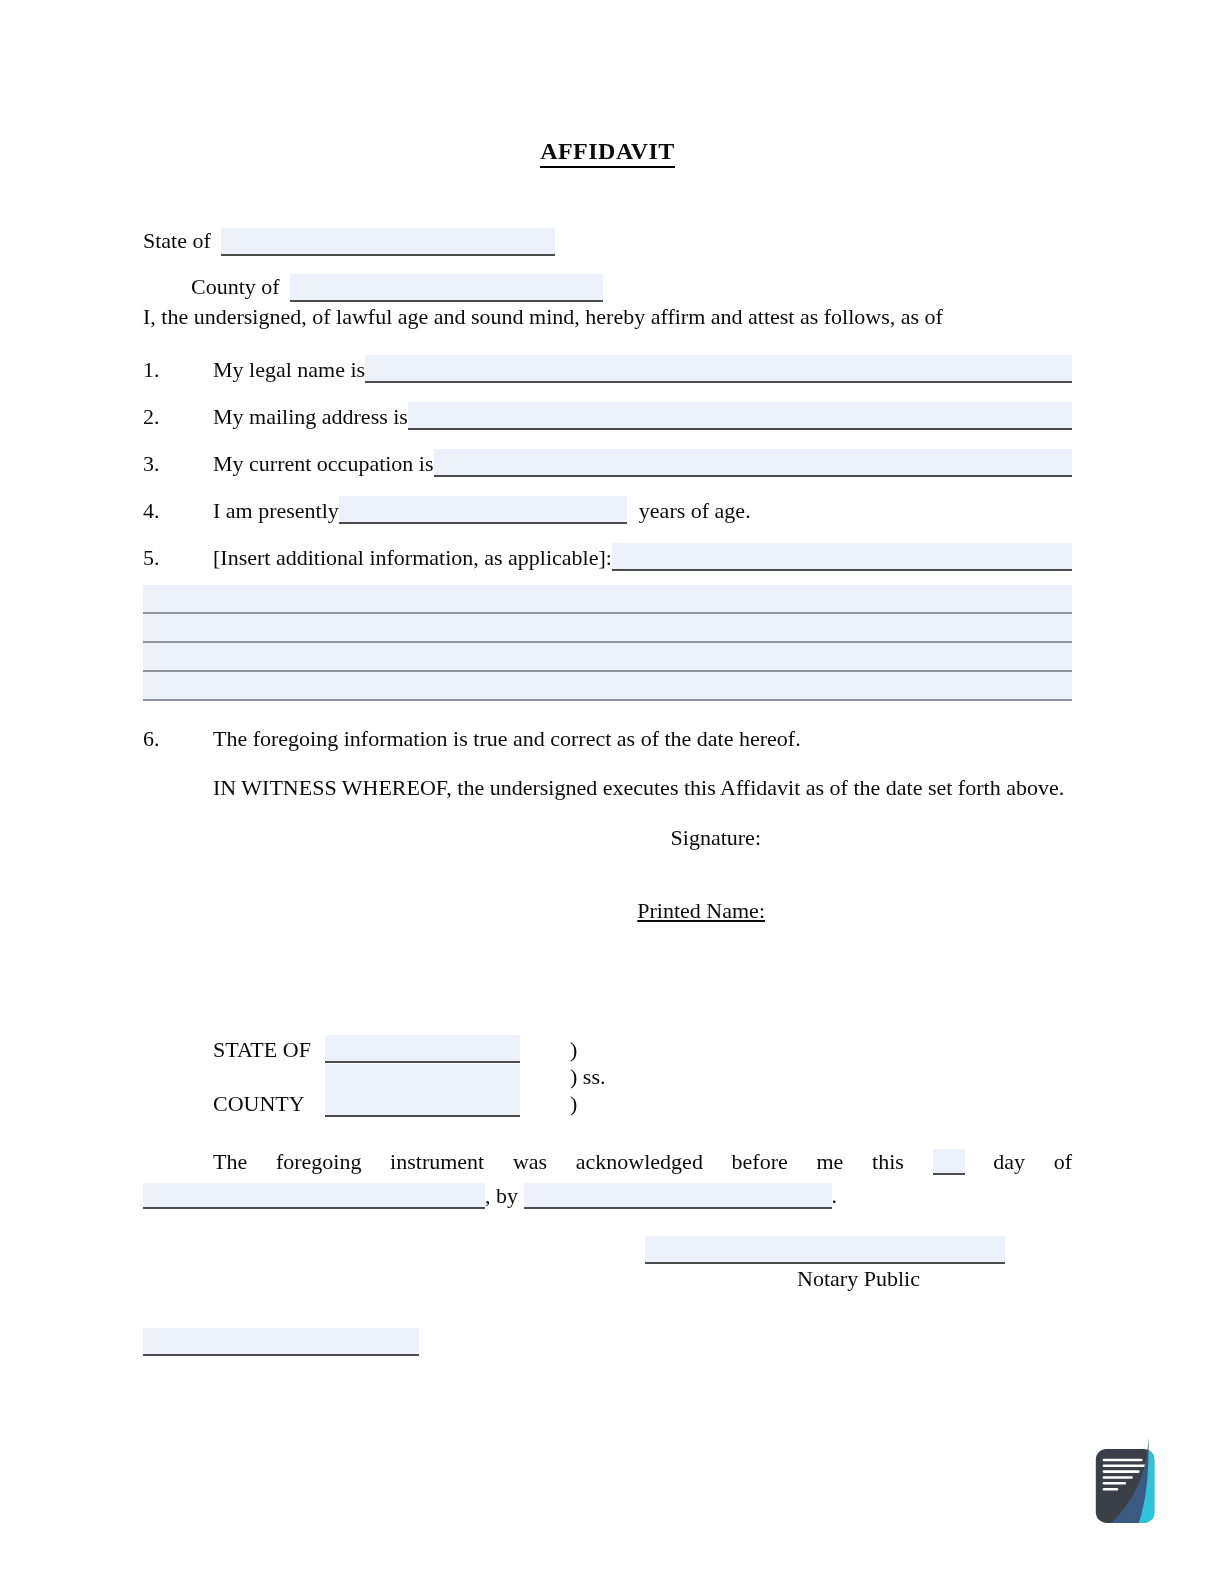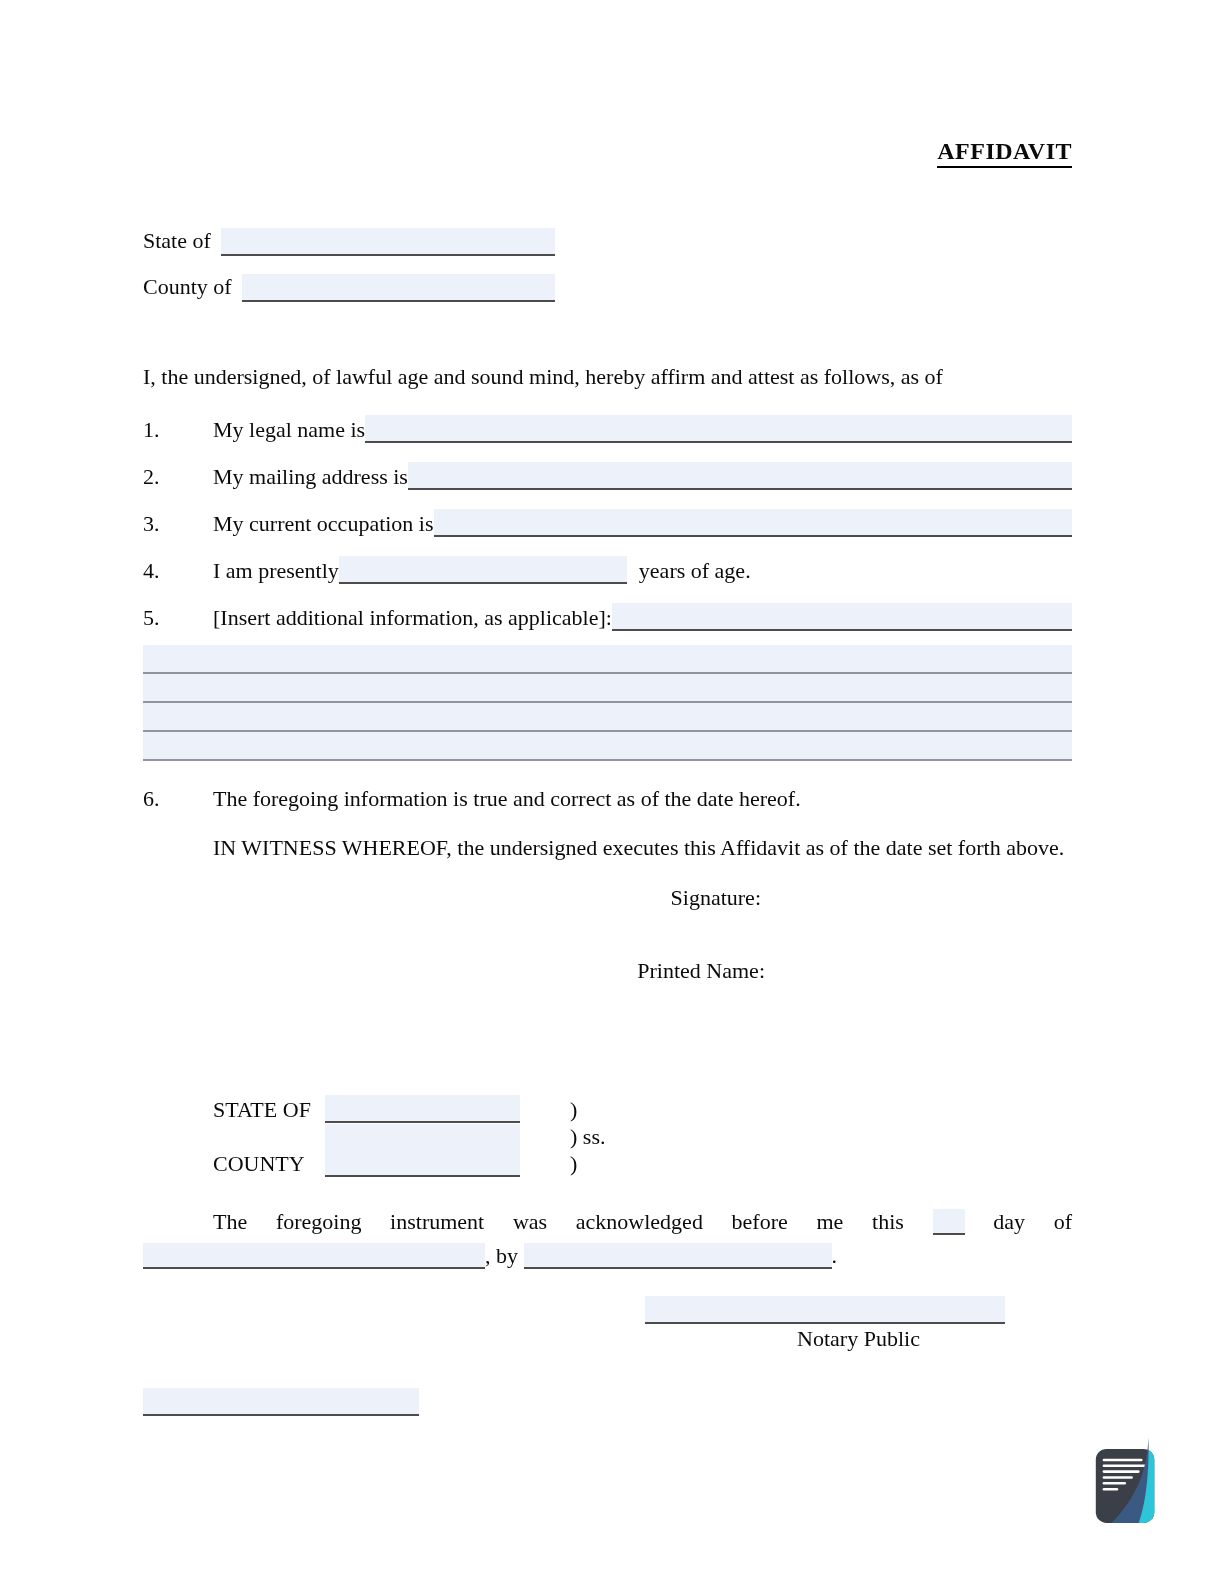--- a/index.html
+++ b/index.html
@@ -7,21 +7,21 @@
     position:relative;
     width:1210px; height:1572px;
     box-sizing:border-box;
     padding:138px 138px 0 143px;
     background:#ffffff;
     font-family:"Liberation Serif", serif;
     font-size:22px; color:#0b0b0b;
     overflow:hidden;
   }
   
-  .title-wrap { text-align:right; }
+  .title-wrap { text-align:center; }
   .doc-title {
     display:inline-block;
     font-size:24px; font-weight:bold; letter-spacing:.5px;
     border-bottom:2.5px solid #000;
     padding-bottom:1px;
   }
   
   .bl {
     background:var(--field-highlight);
     border-bottom:2px solid #4c4c4c;
@@ -29,24 +29,24 @@
   }
   .bl.inline { display:inline-block; vertical-align:-6px; height:24px; }
   .bl.nohl { background:transparent; }
   .frow { display:flex; align-items:flex-end; line-height:27px;flex-direction:column; }
   .frow .lbl { white-space:nowrap; margin-right:10px; }
   .grow { flex:1 1 auto; }
 
   
   .header-block { margin-top:58px; }
   .hrow { display:flex; align-items:flex-end; line-height:30px; width:412px; }
-  .hrow + .hrow { margin-top:16px; }
-
-  
-  .intro { margin-top:60px; line-height:29px; }
+  .hrow + .hrow { margin-top:16px;margin-left:48px; }
+
+  
+  .intro { line-height:29px; }
   .intro-l1 { white-space:nowrap; }
   .intro-l2 { margin-top:2px; }
   .date-bl { width:410px; }
 
   
   .items { margin-top:24px; }
   .irow { display:flex; align-items:flex-end; line-height:27px; margin-bottom:19px; }
   .inum { width:70px; flex:0 0 70px; }
   .age-bl { width:288px; flex:0 0 288px; margin-right:12px; }
 
@@ -56,21 +56,21 @@
     height:27px; background:var(--field-highlight);
     border-bottom:2px solid #8e959e;
   }
 
   
   .witness { margin-top:16px; line-height:33px; text-indent:70px; }
 
   
   .sig-row { margin-top:20px; width:628px; }
   .sig-bl { flex:1 1 auto; }
-  .pn-row { margin-top:18px; width:632px; }
+  .pn-row { margin-top:18px; width:632px;text-decoration:underline; }
 
   
   .notary-block { margin-left:70px; margin-top:84px; line-height:27px; }
   .nrow { display:flex; align-items:flex-end; height:27px; }
   .ncell1 { width:357px; flex:0 0 357px; display:flex; align-items:flex-end; }
   .nlabel { width:112px; flex:0 0 112px; white-space:nowrap; }
   .nblank { width:195px; flex:0 0 195px; }
   .mid-hl { width:195px; height:26px; margin-left:112px; background:var(--field-highlight); }
 
   

